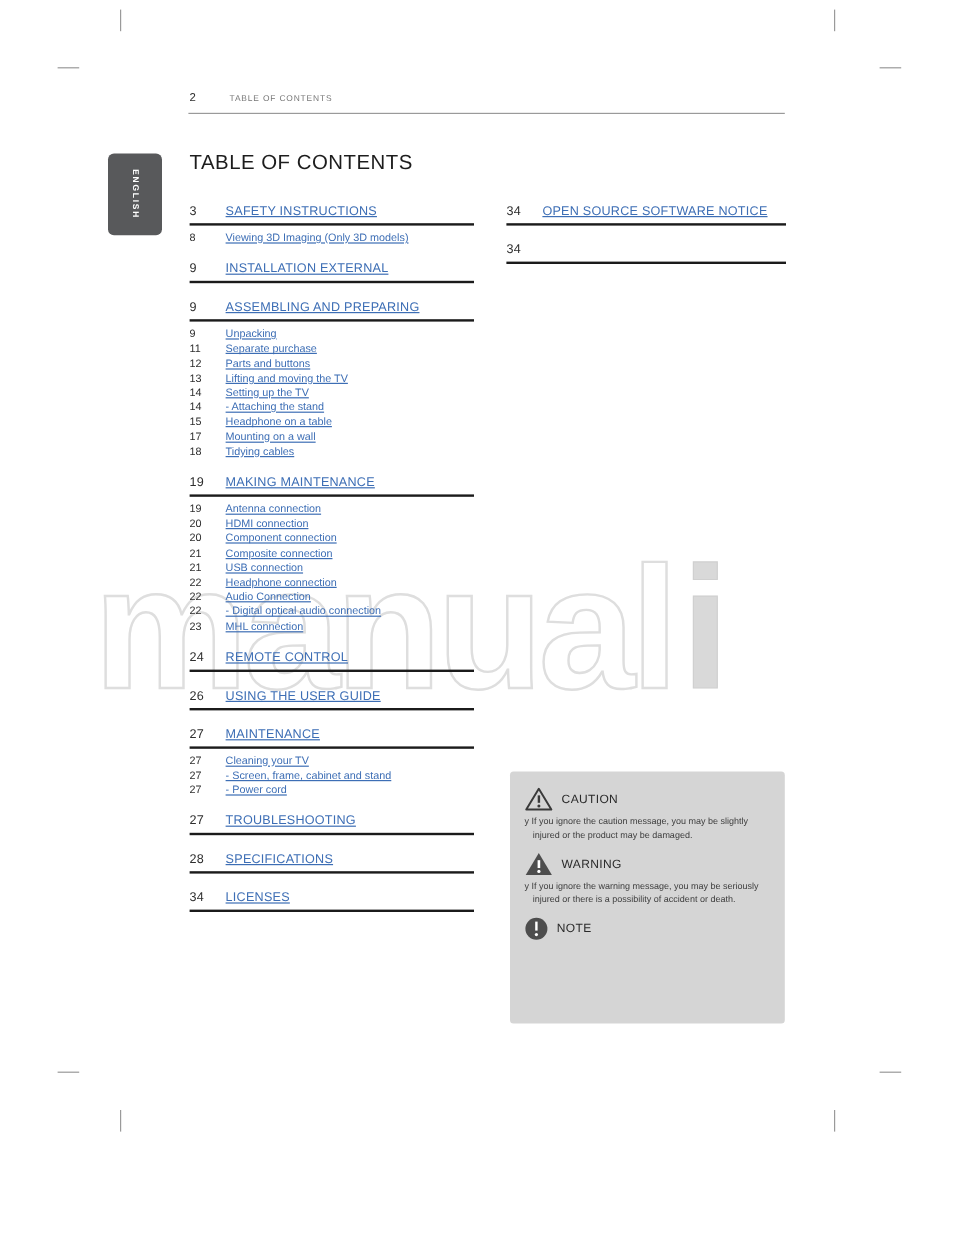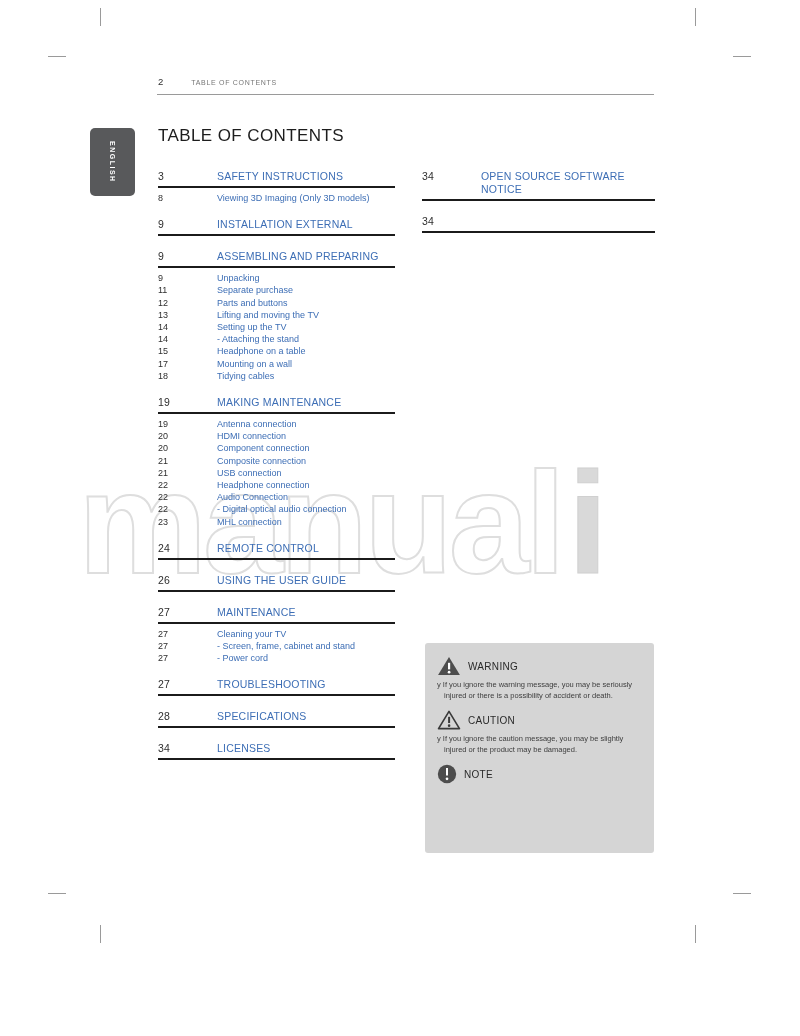--- a/index.html
+++ b/index.html
@@ -32,21 +32,21 @@
   
   .content{position:absolute;left:158px;top:126px;width:500px;z-index:1;}
   .title{margin:0 0 24px 0;font-size:17px;font-weight:400;letter-spacing:.4px;color:#1d1d1d;}
   .cols{display:flex;gap:27px;align-items:flex-start;}
   .col{display:block;}
   .col.left{width:237px;}
   .col.right{width:233px;}
 
   .toc-row{display:flex;align-items:baseline;}
   .toc-num{flex:none;width:30px;color:#2e2e2e;}
-  .toc-link{color:#3d6eb5;cursor:pointer;margin-left:29px;}
+  .toc-link{color:#3d6eb5;text-decoration:underline;cursor:pointer;}
   .toc-row.section{font-size:10.5px;line-height:13px;letter-spacing:.2px;
                    padding-bottom:3px;border-bottom:2px solid #1b1b1b;
                    margin-top:14px;margin-bottom:4px;}
   .toc-row.section:first-child{margin-top:0;}
   .toc-row.item{font-size:9px;line-height:12.2px;}
   .col.right .toc-row.section .toc-link{max-width:192px;}
 
   
   .notice-box{position:absolute;left:425px;top:643px;width:229px;height:210px;background:#d5d5d5;
               border-radius:3px;padding:13px 12px;box-sizing:border-box;z-index:1;}
@@ -225,39 +225,39 @@
           </div>
         </div>
     </div>
   </div>
 
   <div class="notice-box">
 
     <div class="notice-sec">
       <div class="notice-head">
         <svg class="nicon" width="24" height="20" viewBox="0 0 26 22">
+          <path d="M13 1.5 L24.5 20.5 H1.5 Z" fill="none" stroke="#3a3a3a" stroke-width="1.8" stroke-linejoin="round"></path>
+          <rect x="12" y="7.5" width="2.2" height="6.8" fill="#3a3a3a"></rect>
+          <circle cx="13.1" cy="17.2" r="1.4" fill="#3a3a3a"></circle>
+        </svg>
+        <span class="notice-title">CAUTION</span>
+      </div>
+      <div class="notice-text">y If you ignore the caution message, you may be slightly injured or the product may be damaged.</div>
+    </div>
+
+    <div class="notice-sec">
+      <div class="notice-head">
+        <svg class="nicon" width="24" height="20" viewBox="0 0 26 22">
           <path d="M13 1 L25 21 H1 Z" fill="#4d4d4d"></path>
           <rect x="11.9" y="7.5" width="2.4" height="7.2" fill="#fff"></rect>
           <circle cx="13.1" cy="17.8" r="1.5" fill="#fff"></circle>
         </svg>
         <span class="notice-title">WARNING</span>
       </div>
       <div class="notice-text">y If you ignore the warning message, you may be seriously injured or there is a possibility of accident or death.</div>
-    </div>
-
-    <div class="notice-sec">
-      <div class="notice-head">
-        <svg class="nicon" width="24" height="20" viewBox="0 0 26 22">
-          <path d="M13 1.5 L24.5 20.5 H1.5 Z" fill="none" stroke="#3a3a3a" stroke-width="1.8" stroke-linejoin="round"></path>
-          <rect x="12" y="7.5" width="2.2" height="6.8" fill="#3a3a3a"></rect>
-          <circle cx="13.1" cy="17.2" r="1.4" fill="#3a3a3a"></circle>
-        </svg>
-        <span class="notice-title">CAUTION</span>
-      </div>
-      <div class="notice-text">y If you ignore the caution message, you may be slightly injured or the product may be damaged.</div>
     </div>
 
     <div class="notice-sec">
       <div class="notice-head">
         <svg class="nicon" width="20" height="20" viewBox="0 0 24 24">
           <circle cx="12" cy="12" r="11" fill="#4d4d4d"></circle>
           <rect x="10.8" y="4.8" width="2.4" height="9" fill="#fff"></rect>
           <circle cx="12" cy="17.8" r="1.6" fill="#fff"></circle>
         </svg>
         <span class="notice-title">NOTE</span>

